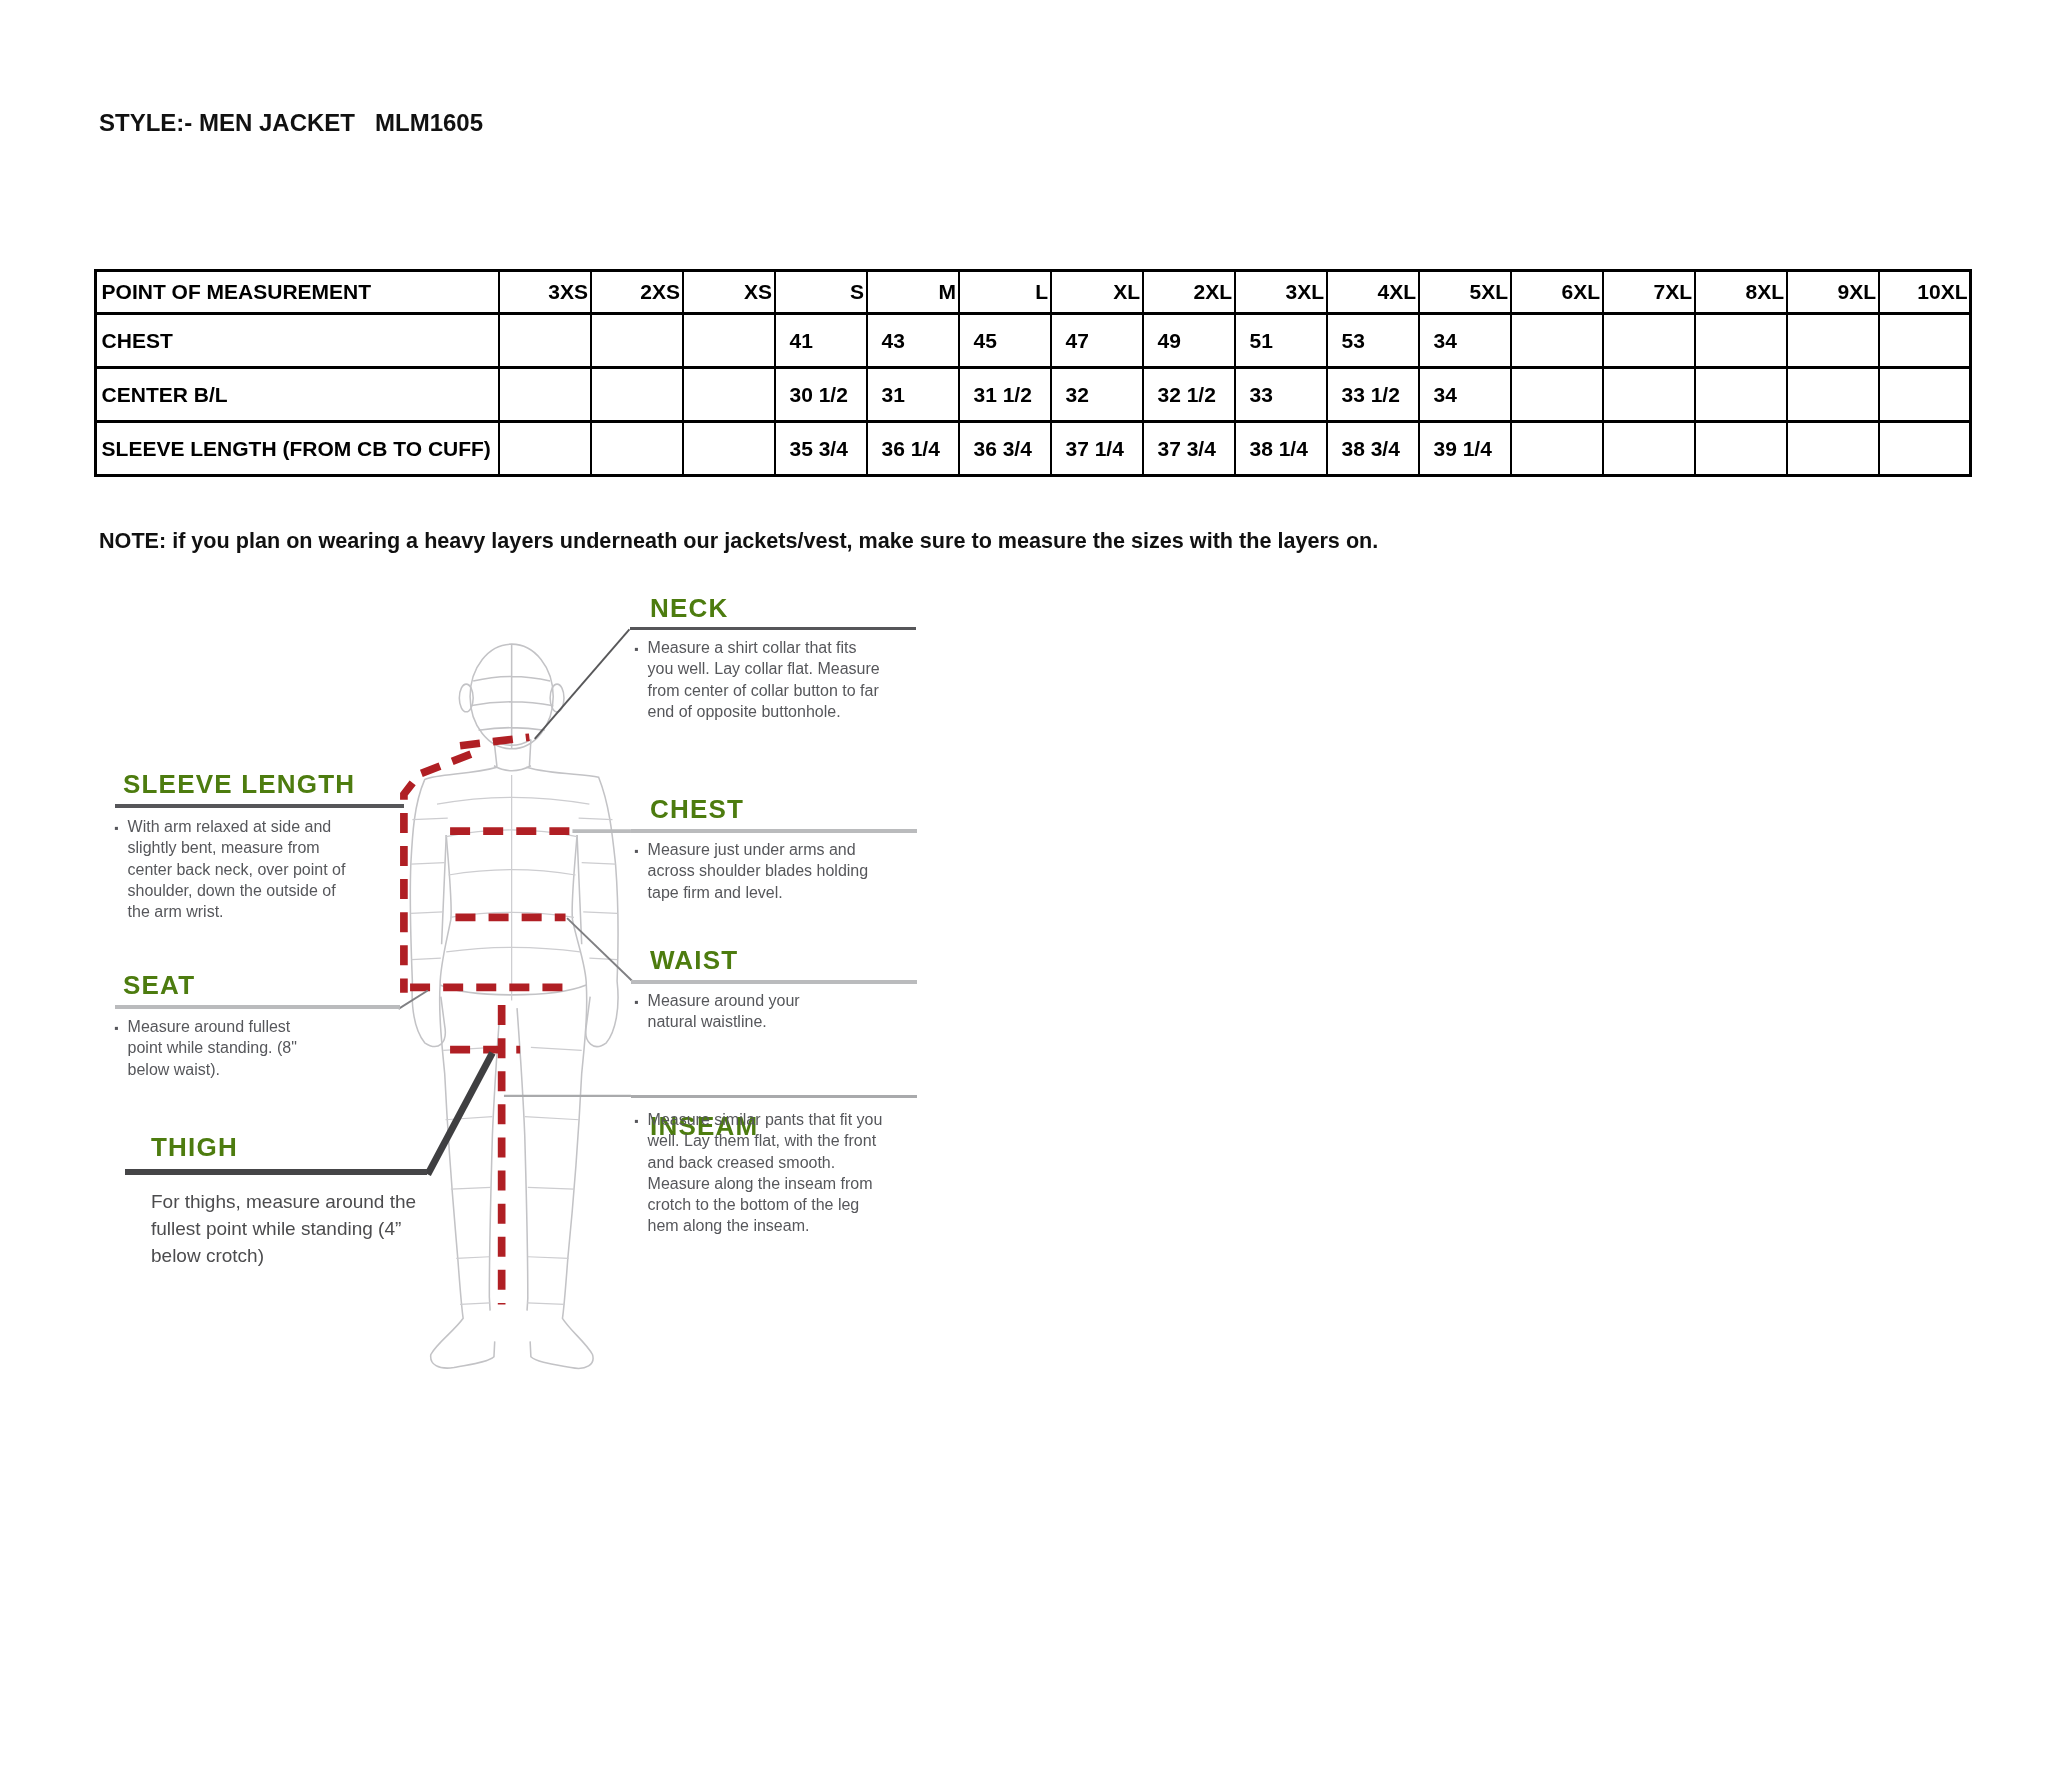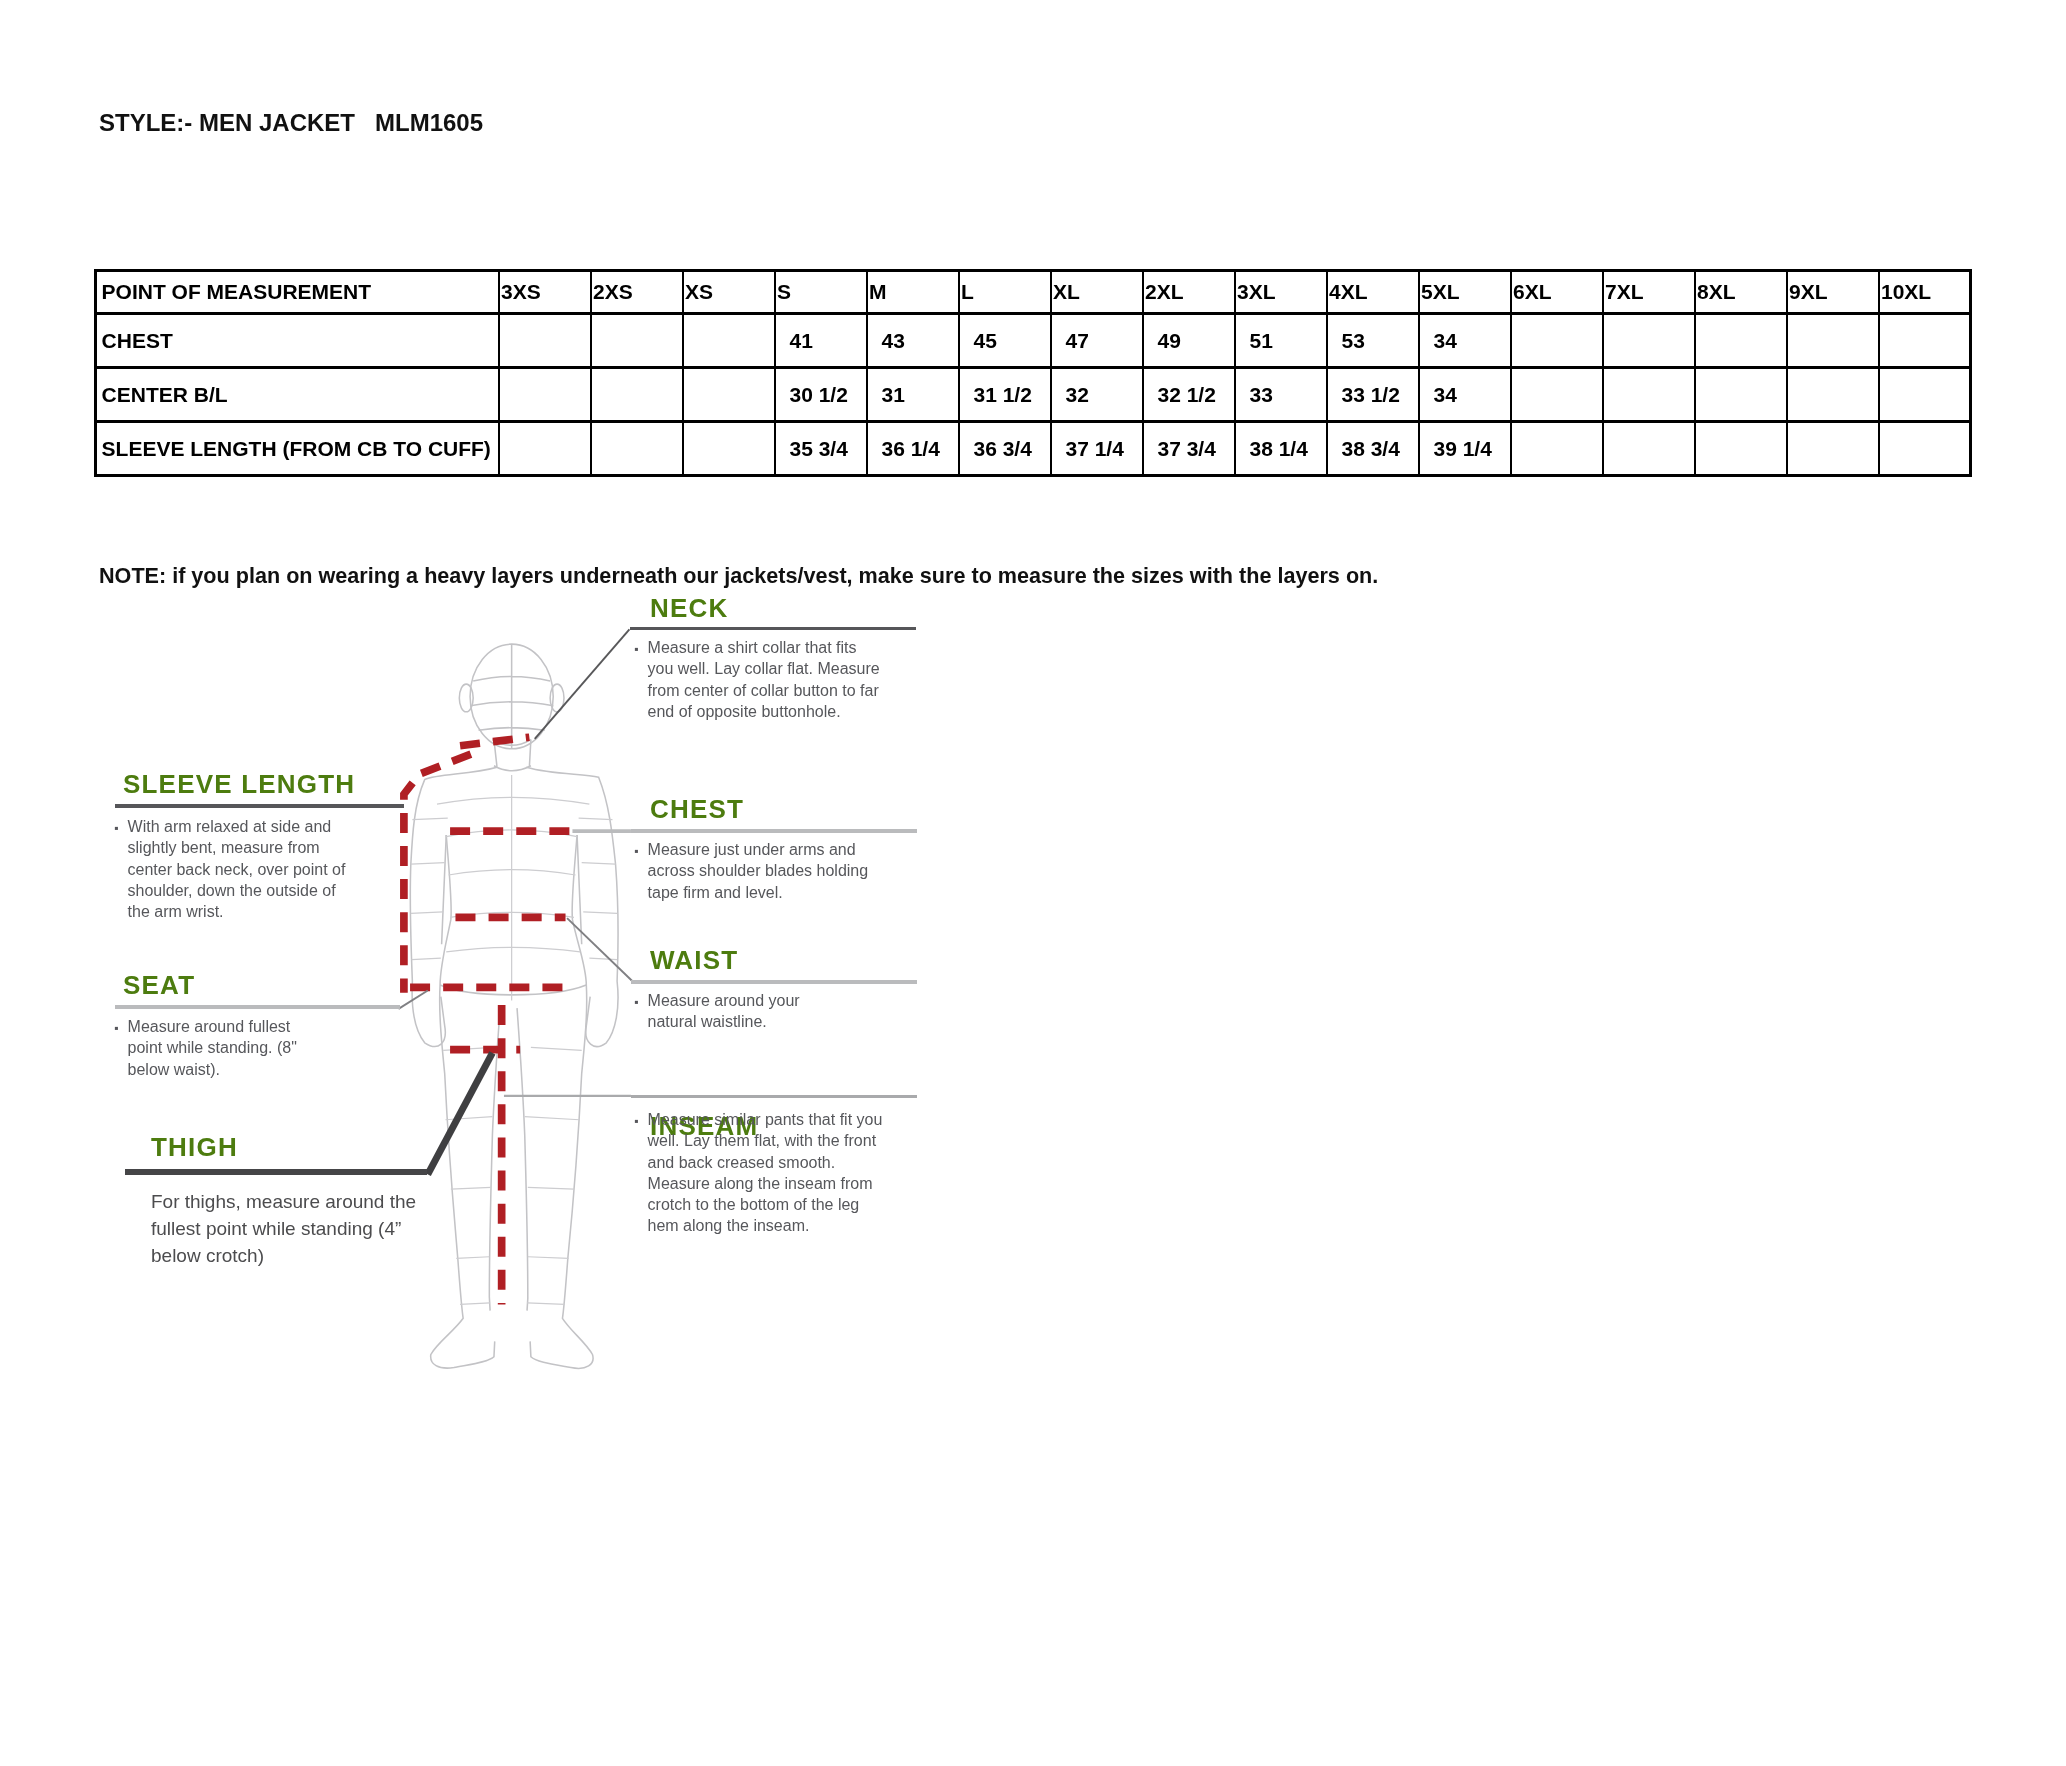--- a/index.html
+++ b/index.html
@@ -18,30 +18,30 @@
   table.size-table{
     position:absolute;left:94px;top:269px;width:1516px;
     border-collapse:collapse;table-layout:fixed;
     border:3.1px solid #000;
   }
   .size-table col.c-label{width:403px;}
   .size-table col.c-size{width:92px;}
   .size-table th,.size-table td{
     border:2.3px solid #000;font-size:21px;overflow:hidden;white-space:nowrap;
   }
-  .size-table thead th{height:40px;font-weight:bold;text-align:left;padding:0 1.5px;}
+  .size-table thead th{height:40px;font-weight:bold;text-align:right;padding:0 1.5px;}
   .size-table thead th.lbl{text-align:left;padding-left:4.6px;}
   .size-table tbody tr{height:54px;}
   .size-table tbody tr td, .size-table tbody tr th{border-top-width:3.8px;}
   .size-table tbody th.lbl{font-weight:bold;text-align:left;padding-left:4.6px;}
   .size-table tbody td{font-weight:bold;text-align:left;padding-left:14px;}
 
   .doc-note{
     position:absolute;left:99px;top:528px;
-    font-size:21.6px;font-weight:bold;color:#111;margin-top:35px;
+    font-size:21.6px;font-weight:bold;color:#111;
   }
 
   
   .diagram-svg{position:absolute;left:69px;top:581px;}
 
   .sec-title{
     position:absolute;font-size:26px;font-weight:bold;color:#4d7c0f;
     letter-spacing:1.2px;white-space:nowrap;
   }
   .u-line{position:absolute;}

